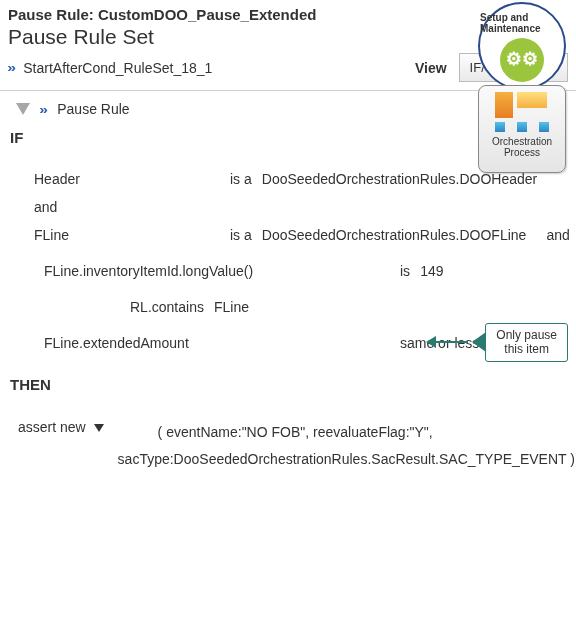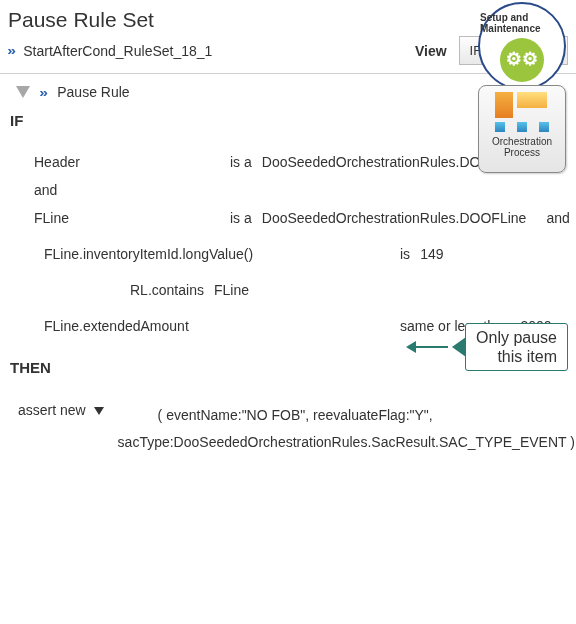--- a/index.html
+++ b/index.html
@@ -128,40 +128,41 @@
     width:0; height:0; border-right:10px solid #2a7a6f; border-top:6px solid transparent; border-bottom:6px solid transparent;
   }
   .callout .arrow-wedge {
     width:0; height:0; border-top:10px solid transparent; border-bottom:10px solid transparent; border-right:14px solid #2a7a6f;
     margin-right:-1px;
   }
   .callout .box {
     border: 1px solid #2a7a6f;
     border-radius: 3px;
     padding: 4px 10px;
-    font-size: 16px; text-align:right;
+    font-size: 12px; text-align:center;
     background:#fff;
     line-height:1.2;
   }
 </style>
 </head>
 <body>
 
 <div class="badge-setup">
   <div>Setup and</div>
   <div>Maintenance</div>
   <div class="gear-circ">⚙⚙</div>
 </div>
 <div class="badge-orch">
   <div class="mini-diagram"></div>
   <div>Orchestration</div>
   <div>Process</div>
 </div>
 
 <div class="header-block">
+  <div class="title-strong">Pause Rule: CustomDOO_Pause_Extended</div>
   <div class="subtitle">Pause Rule Set</div>
 </div>
 
 <div class="ruleset-row">
   <span class="chev-double">»</span>
   <span class="ruleset-name">StartAfterCond_RuleSet_18_1</span>
   <span class="view-label">View</span>
   <span class="view-select">IF/THEN Rules</span>
 </div>
 

